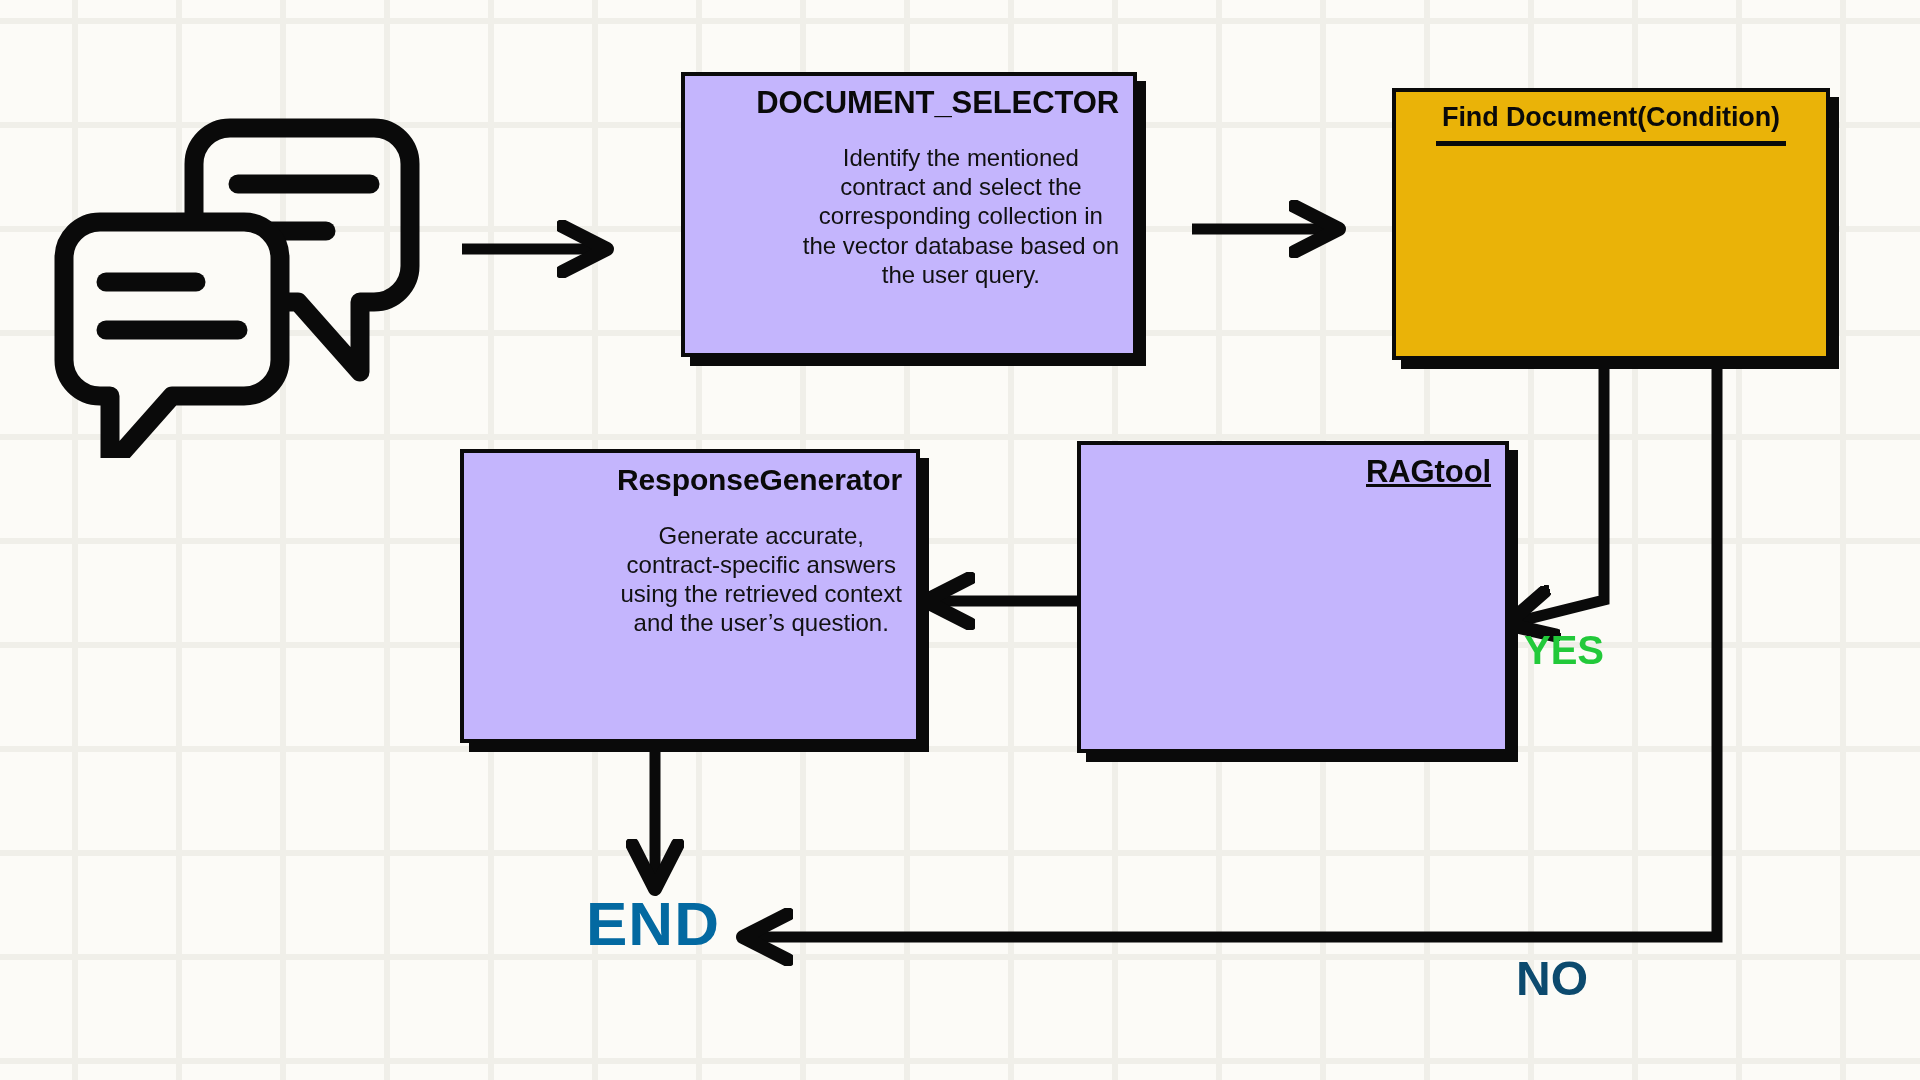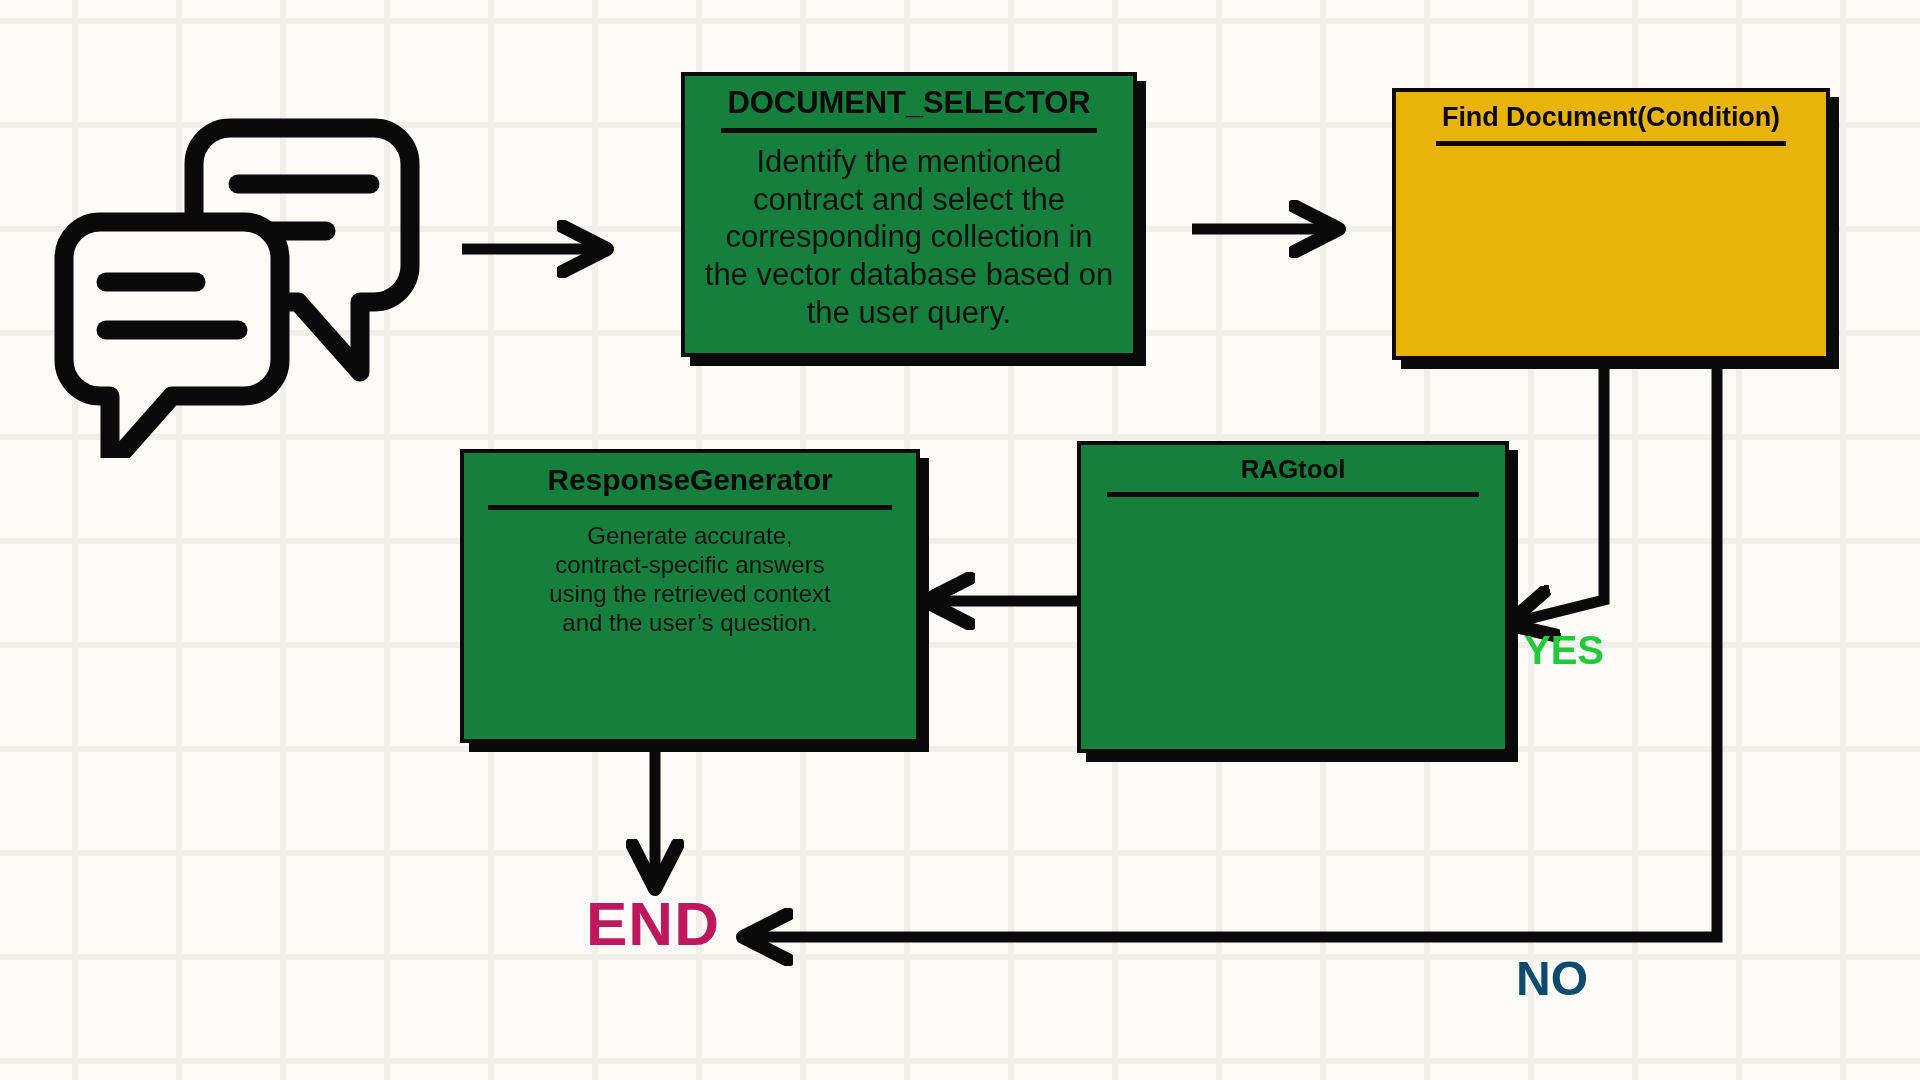--- a/index.html
+++ b/index.html
@@ -42,21 +42,21 @@
     box-sizing: border-box;
     border: 4px solid #0a0a0a;
     box-shadow: 9px 9px 0 0 #0a0a0a;
     padding: 10px 14px 14px 14px;
     text-align: center;
     display: flex;
     flex-direction: column;
     align-items: stretch;
     justify-content: flex-start;
   }
-  .node.beige { background: #15803d; }
+  .node.beige { background: #c4b5fd; align-items: flex-end; }
   .node.gray  { background: #eab308; }
 
   .node-title {
     font-weight: bold;
     color: #0a0a0a;
     line-height: 1.12;
     letter-spacing: -0.1px;
   }
   .node-rule {
     height: 5px;
@@ -68,33 +68,33 @@
     line-height: 1.22;
     white-space: pre-line;
   }
 
   
   #node-document-selector {
     left: 681px; top: 72px; width: 456px; height: 285px;
   }
   #node-document-selector .node-title { font-size: 31px; }
   #node-document-selector .node-rule { margin-left: 22px; margin-right: 22px; }
-  #node-document-selector .node-body { font-size: 31px; }
+  #node-document-selector .node-body { font-size: 24px; }
 
   #node-find-document {
     left: 1392px; top: 88px; width: 438px; height: 272px;
   }
   #node-find-document .node-title { font-size: 27px; }
   #node-find-document .node-rule { margin: 9px 26px 26px 26px; height: 5px; }
   #node-find-document .node-body { font-size: 29px; }
 
   #node-ragtool {
     left: 1077px; top: 441px; width: 432px; height: 312px;
   }
-  #node-ragtool .node-title { font-size: 26px; }
+  #node-ragtool .node-title { font-size: 31px; text-decoration: underline; }
   #node-ragtool .node-rule { margin: 8px 12px 12px 12px; }
   #node-ragtool .node-body { font-size: 30px; }
 
   #node-response-generator {
     left: 452px; top: 449px; width: 460px; height: 294px; margin-left: 8px;
   }
   #node-response-generator .node-title { font-size: 30px; }
   #node-response-generator .node-rule { margin: 8px 10px 11px 10px; }
   #node-response-generator .node-body { font-size: 24px; }
 
@@ -113,21 +113,21 @@
   #label-no {
     left: 1516px; top: 955px;
     font-size: 48px;
     color: #0c4a6e;
   }
   #label-end {
     position: absolute;
     left: 586px; top: 893px;
     font-size: 62px;
     font-weight: bold;
-    color: #be185d;
+    color: #0369a1;
     line-height: 1;
     letter-spacing: 1px;
   }
 
   
   #chat-icon {
     position: absolute;
     left: 52px; top: 118px;
     width: 370px; height: 340px;
   }

